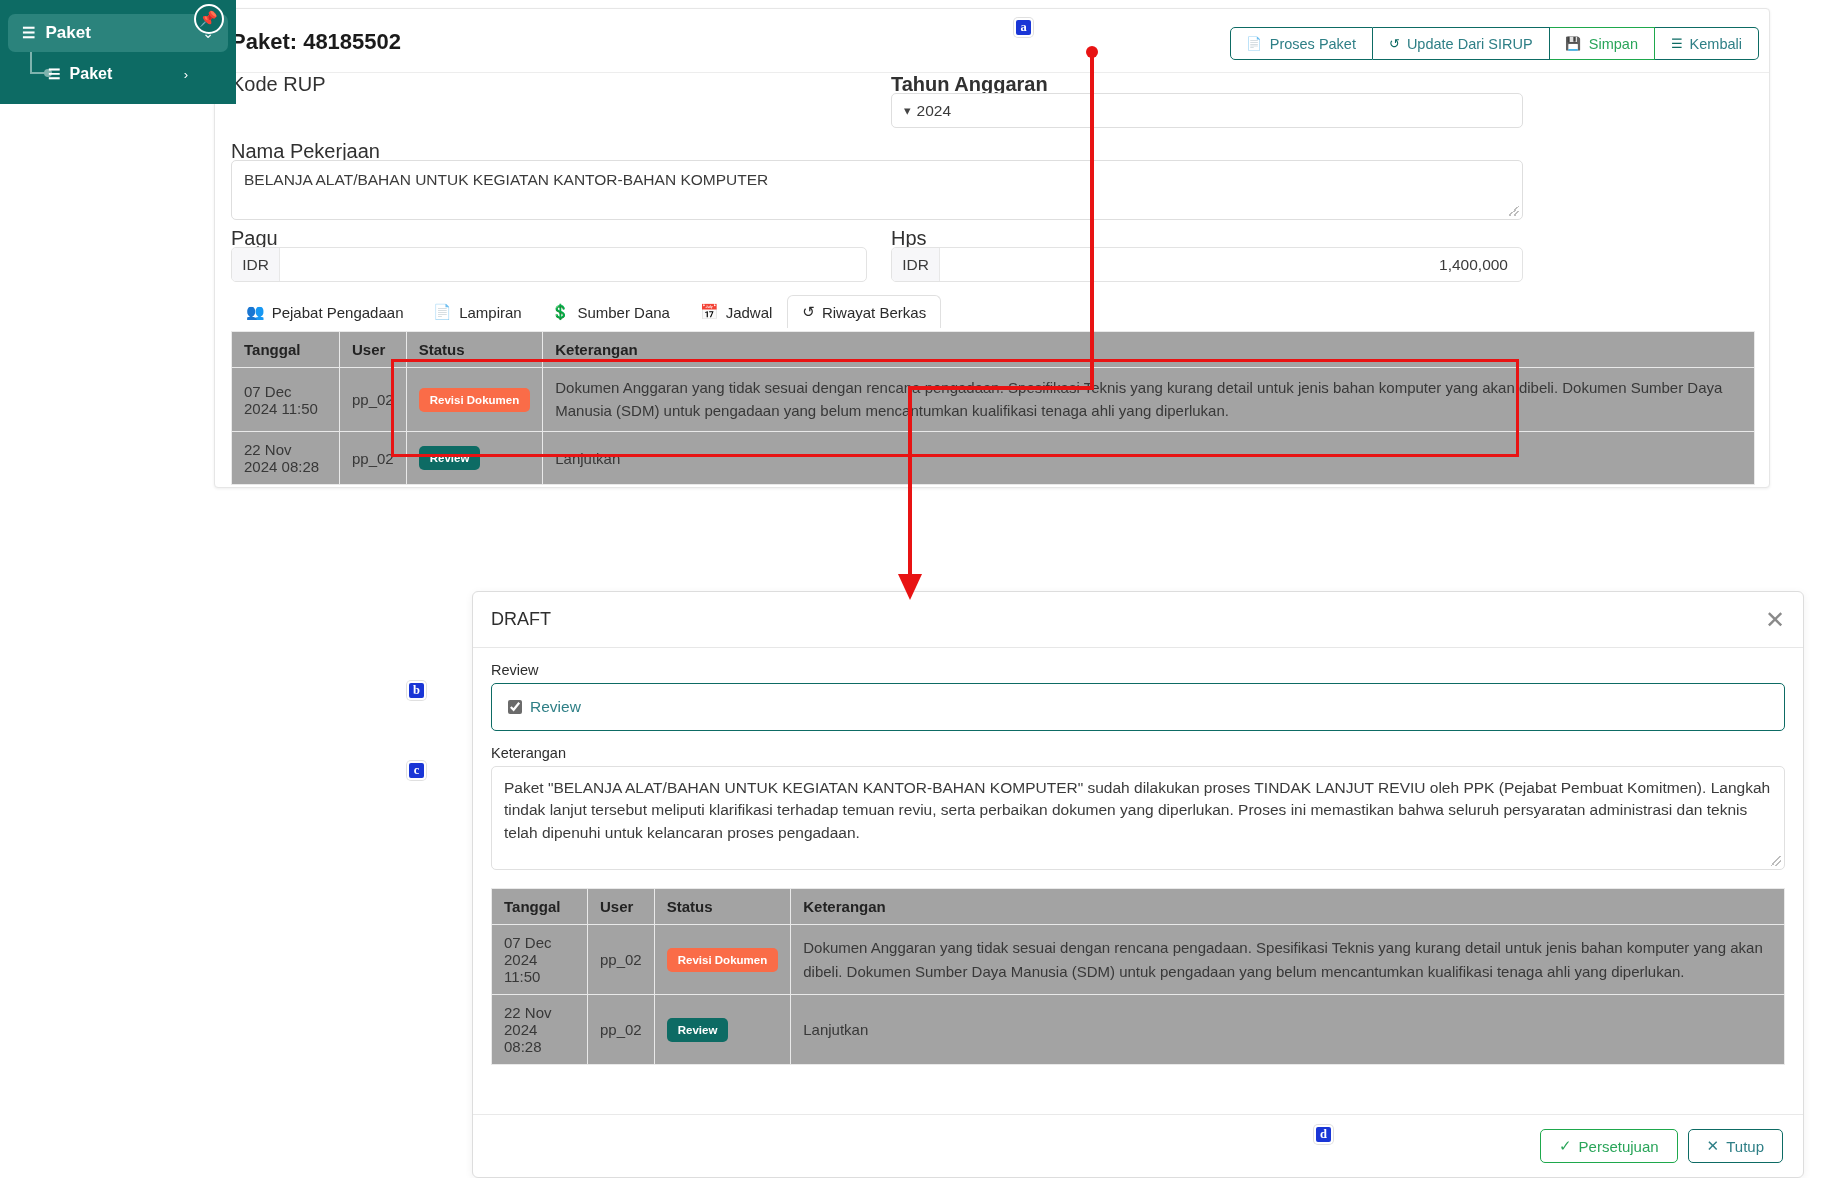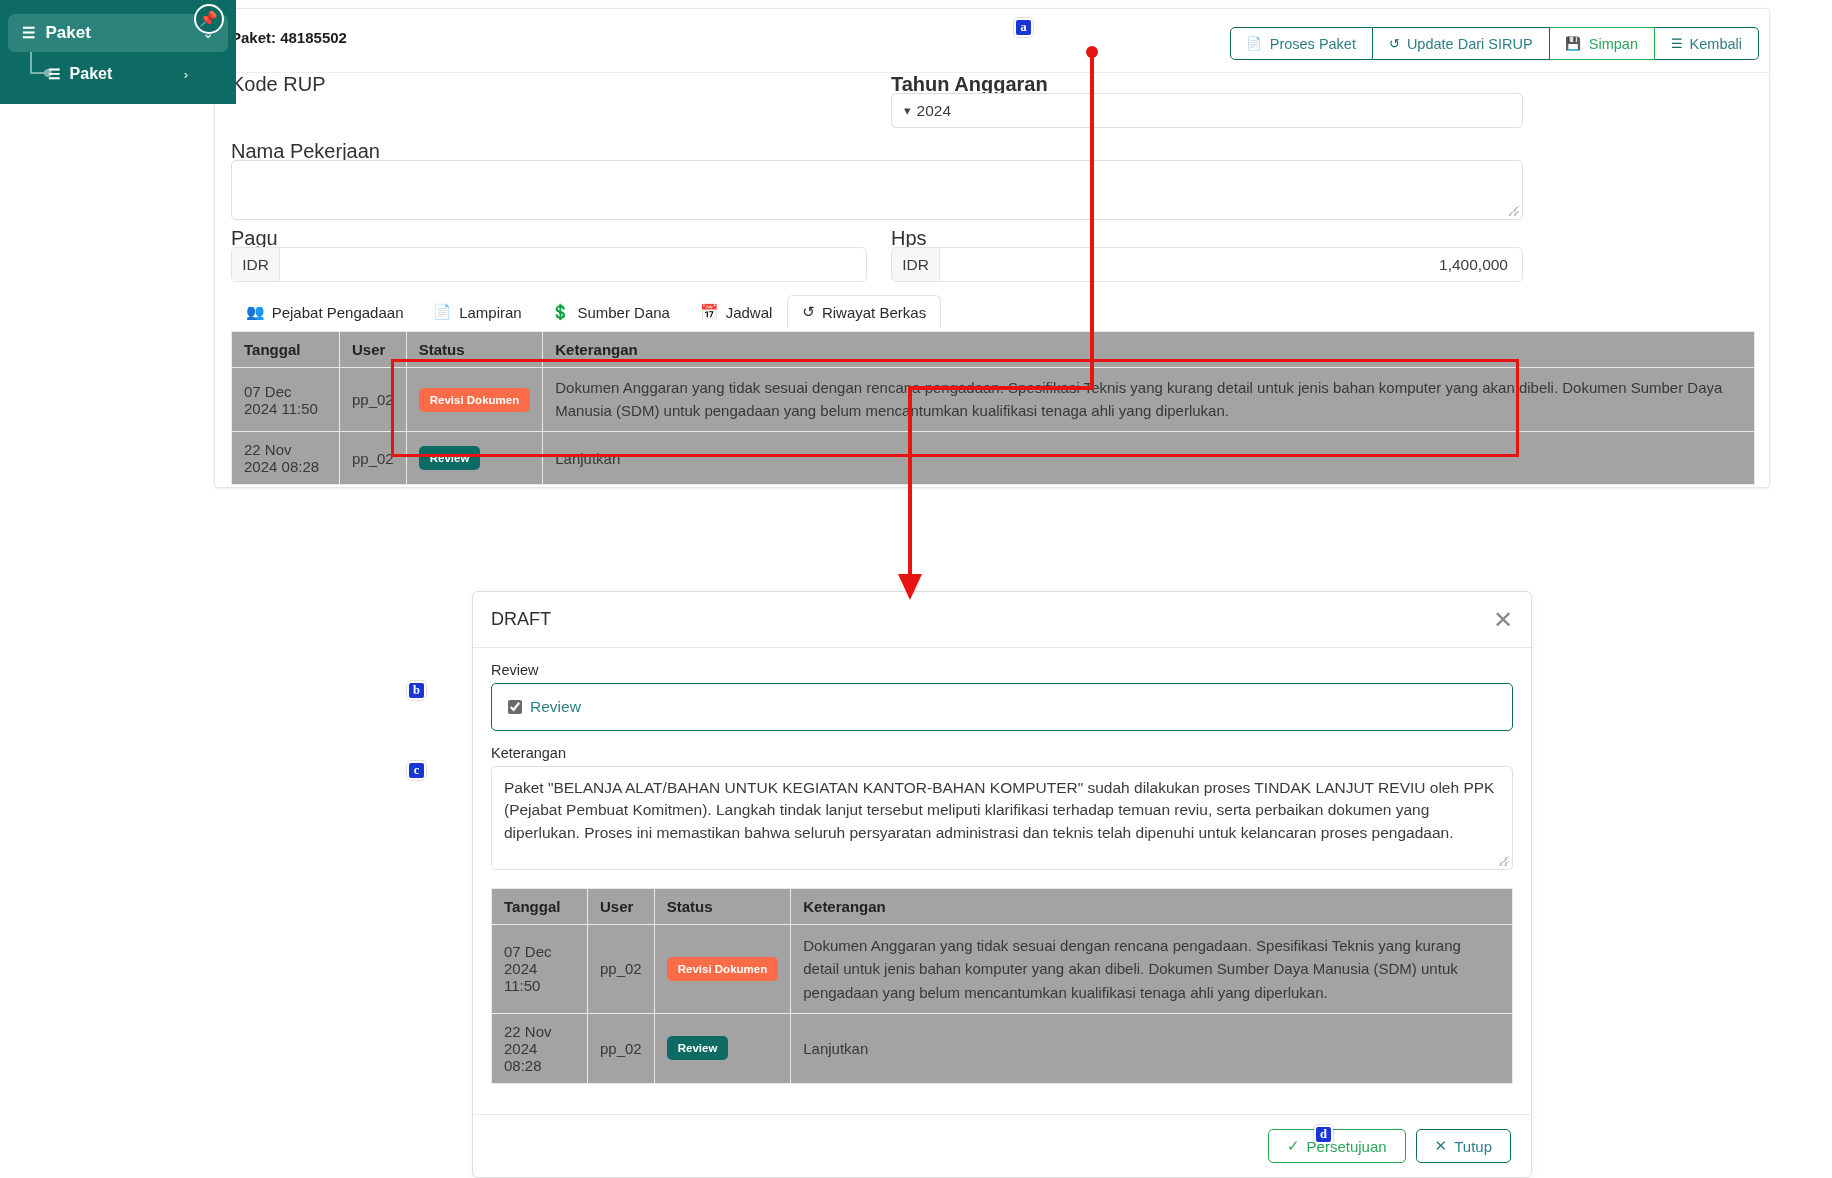--- a/index.html
+++ b/index.html
@@ -64,21 +64,21 @@
   
   .main-card {
     position: absolute; left: 214px; top: 8px; width: 1556px; height: 480px;
     background: #ffffff;
     border: 1px solid #e6e6e6;
     border-radius: 4px;
     box-shadow: 0 1px 3px rgba(0,0,0,.07);
   }
   .card-title {
     position: absolute; left: 16px; top: 20px;
-    font-size: 15px; font-weight: 700; color: #1b1b1b;
+    font-size: 22px; font-weight: 700; color: #1b1b1b;
   }
   .card-hr {
     position: absolute; left: 0; top: 63px; width: 100%; height: 1px; background: #ededed;
   }
 
   
   .toolbar {
     position: absolute; right: 10px; top: 18px;
     display: flex; align-items: stretch; height: 33px;
     border-radius: 5px;
@@ -173,21 +173,21 @@
     display:flex; align-items:center; justify-content:center;
     z-index: 40; font-family:"Liberation Serif", serif;
     box-shadow: 0 0 0 1px rgba(0,0,0,.12);
   }
 
   
   .arrow-svg { position:absolute; left:0; top:0; width:1832px; height:1178px; z-index: 25; pointer-events:none; }
 
   
   .modal {
-    position:absolute; left:472px; top:591px; width:1060px; height:587px;
+    position:absolute; left:472px; top:591px; width:1332px; height:587px;
     background:#fff; border:1px solid #dddddd; border-radius:6px;
     box-shadow: 0 2px 8px rgba(0,0,0,.06);
     z-index: 10;
   }
   .modal-head {
     position:relative; height:56px; border-bottom:1px solid #e7e7e7;
     display:flex; align-items:center; padding: 0 18px;
   }
   .modal-title { font-size: 18px; color:#2e2e2e; }
   .modal-close {
@@ -276,20 +276,21 @@
     </div>
 
     <div class="lbl" style="left:676px; top:64px;font-weight:bold;">Tahun Anggaran</div>
     <div class="inp" style="left:676px; top:84px; width:632px; height:35px;">
       <span style="margin-right:6px; font-size:13px; color:#444;">▾</span>
       <span>2024</span>
     </div>
 
     <div class="lbl" style="left:16px; top:131px;">Nama Pekerjaan</div>
     <div class="inp tall" style="left:16px; top:151px; width:1292px; height:60px;">
+      <span>BELANJA ALAT/BAHAN UNTUK KEGIATAN KANTOR-BAHAN KOMPUTER</span>
       <span class="resize-grip"></span>
     </div>
 
     <div class="lbl" style="left:16px; top:218px;">Pagu</div>
     <div class="igroup" style="left:16px; top:238px; width:636px; height:35px;">
       <div class="addon">IDR</div>
     </div>
 
     <div class="lbl" style="left:676px; top:218px;">Hps</div>
     <div class="igroup" style="left:676px; top:238px; width:632px; height:35px;">

